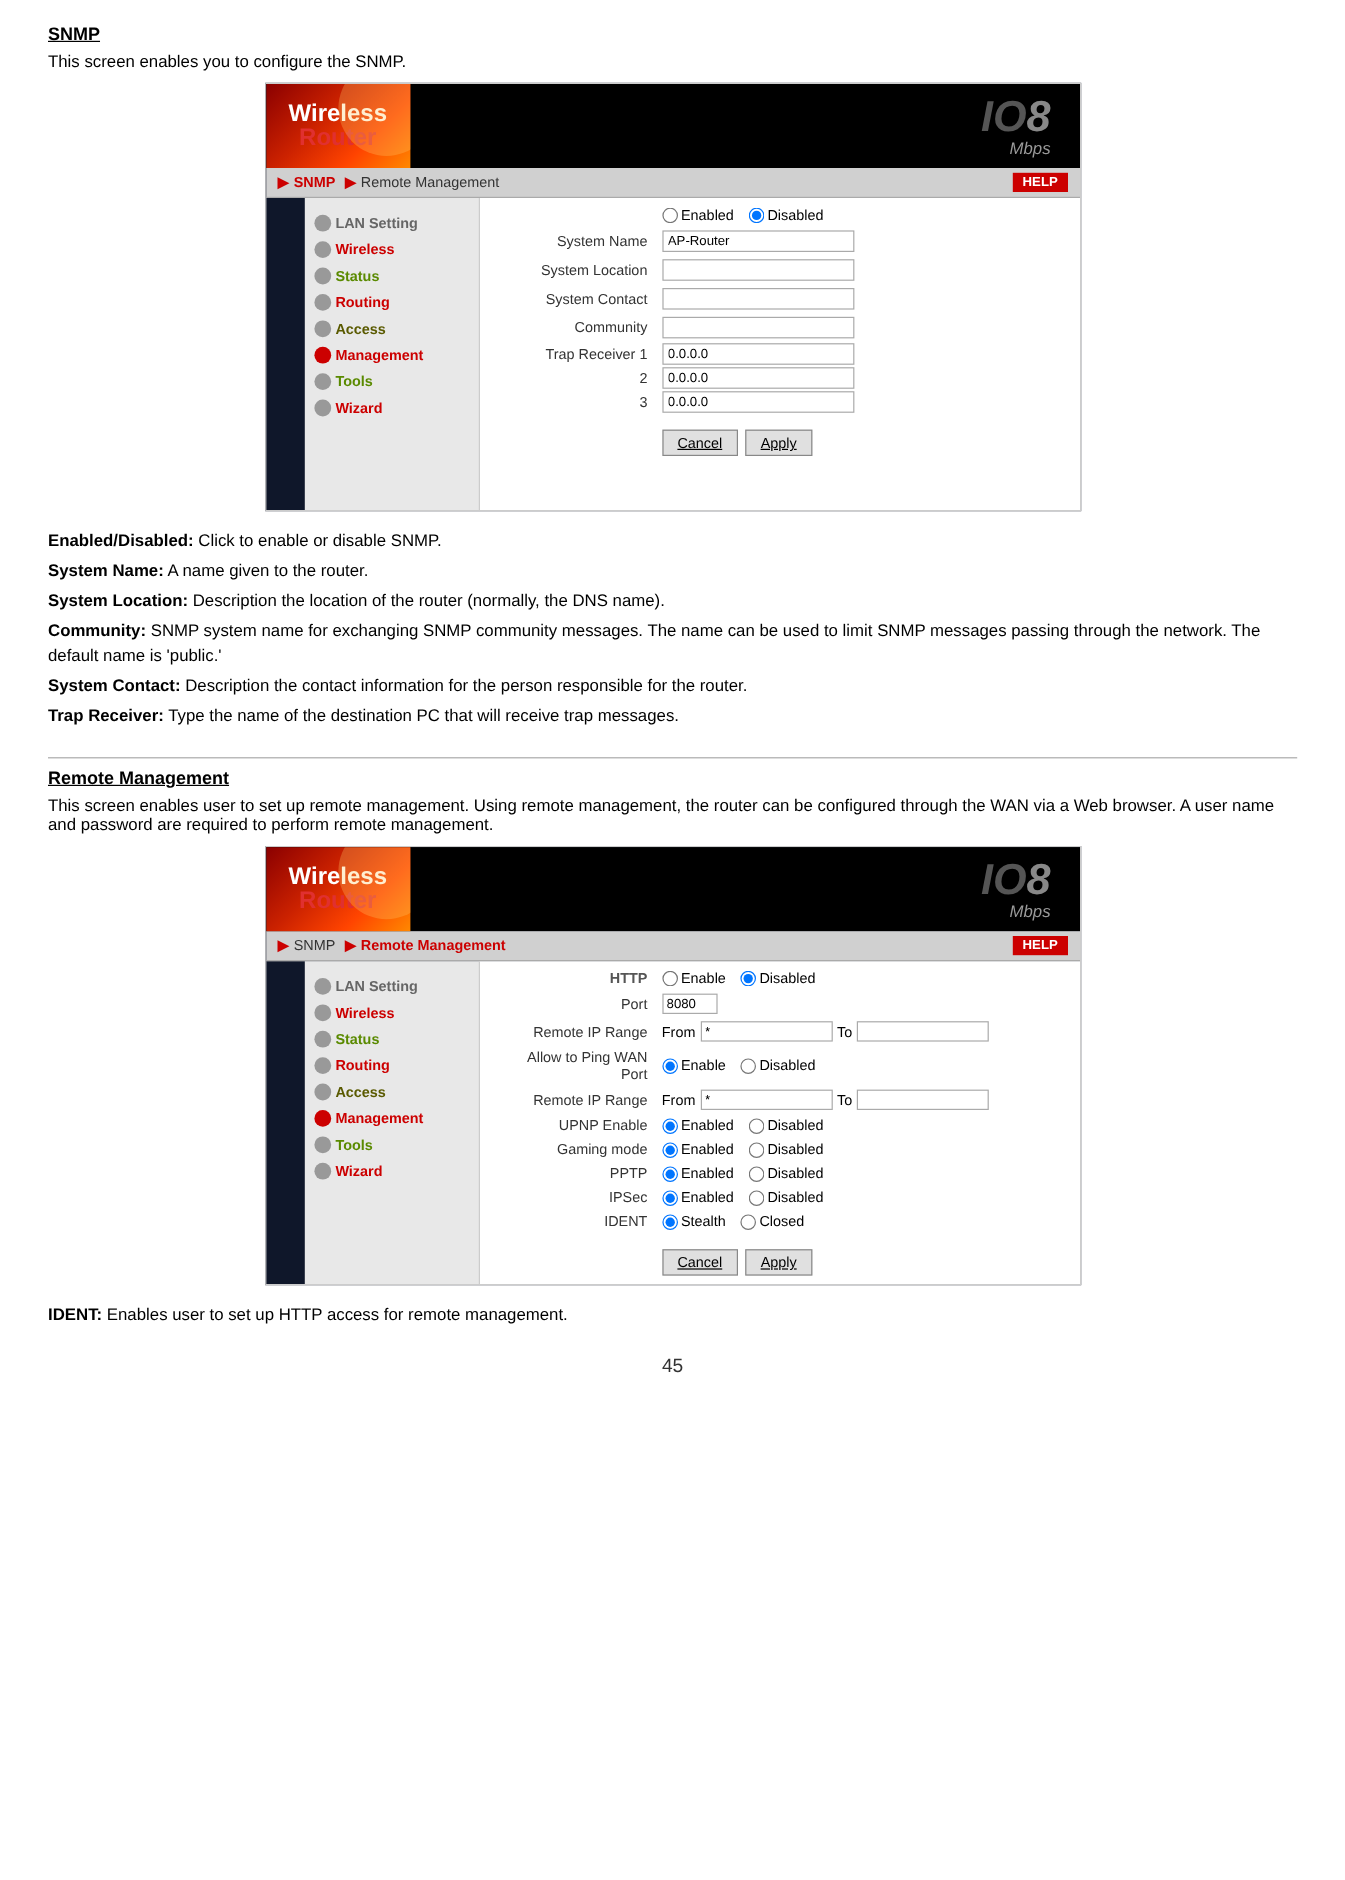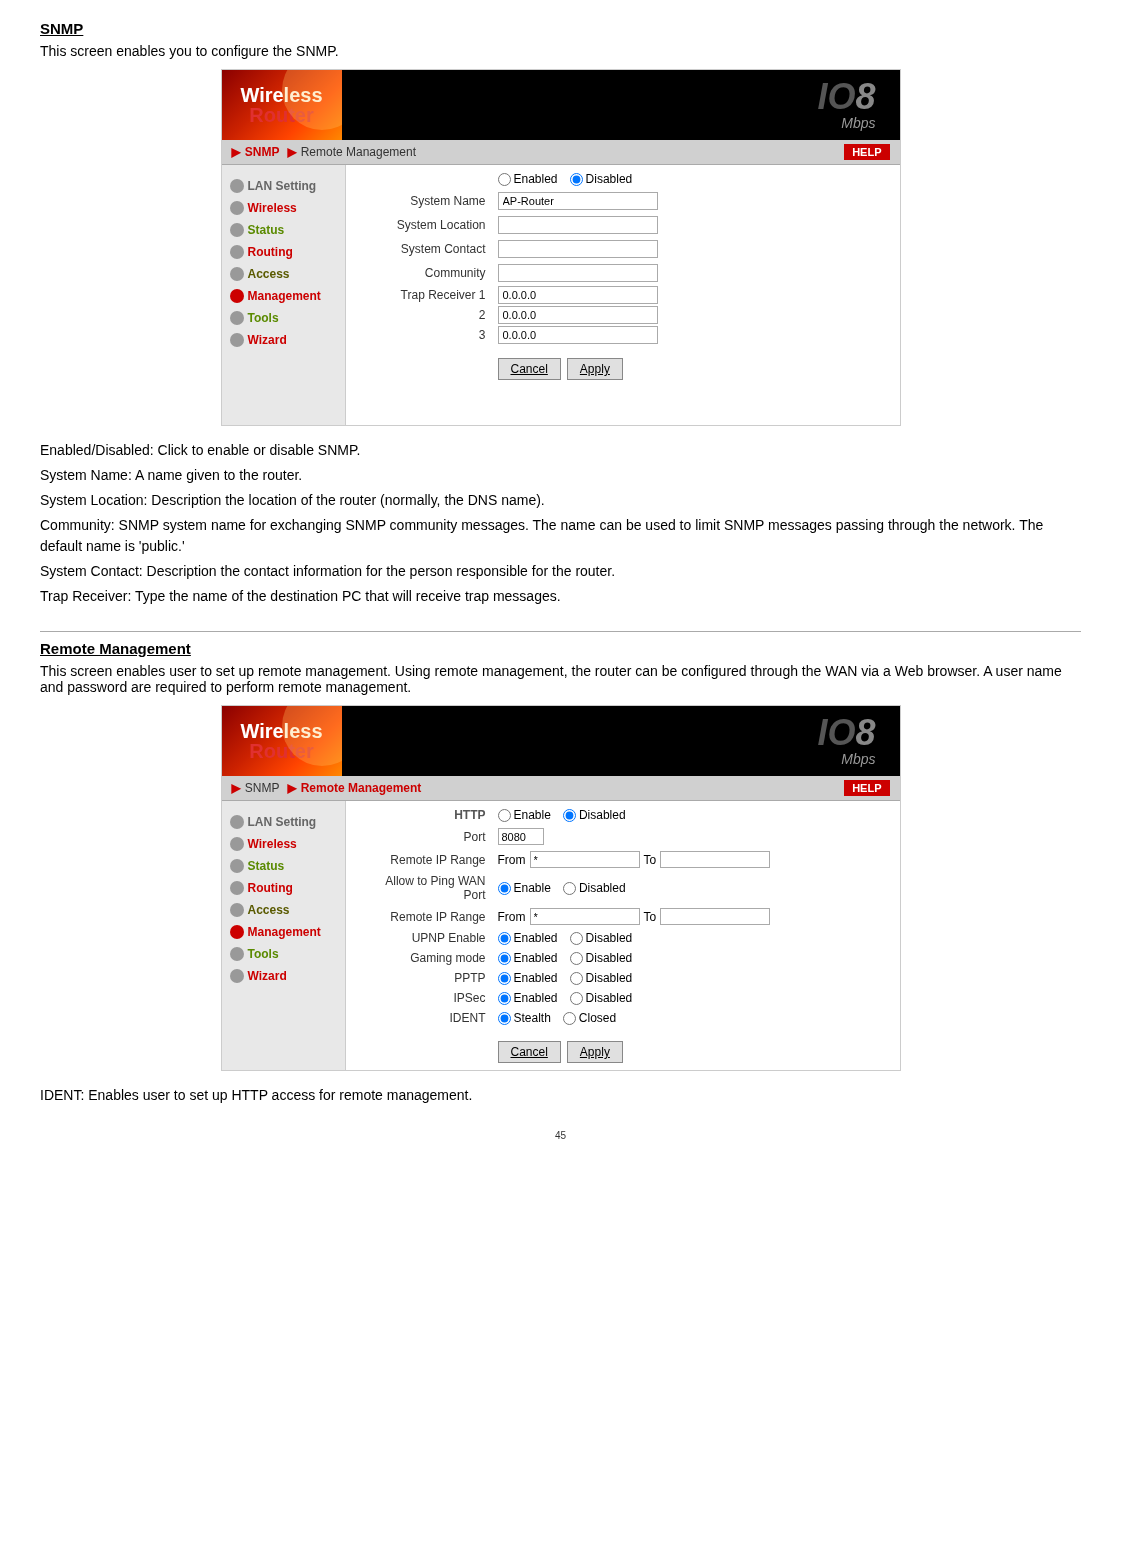--- a/index.html
+++ b/index.html
@@ -142,24 +142,25 @@
       border: none;
       cursor: pointer;
     }
 
     .router-content {
       display: flex;
       min-height: 260px;
     }
 
     .sidebar {
-      width: 124px;
+      width: 146px;
       background: #e8e8e8;
       padding: 10px 0;
       border-right: 1px solid #ccc;
+      margin-left: 32px;
     }
 
     .sidebar-item {
       display: flex;
       align-items: center;
       padding: 4px 8px;
       font-size: 12px;
       font-weight: bold;
       cursor: pointer;
       gap: 4px;
@@ -252,25 +253,25 @@
     .description-area {
       margin-bottom: 24px;
     }
 
     .desc-line {
       font-size: 14px;
       margin-bottom: 4px;
       line-height: 1.5;
     }
 
-    .desc-line strong { font-weight: normal; }
+    .desc-line strong { font-weight: bold; }
 
     .page-number {
       text-align: center;
-      font-size: 10px;
+      font-size: 16px;
       margin-top: 0;
       color: #333;
     }
 
     .section-divider {
       border: none;
       border-top: 1px solid #aaa;
       margin: 16px 0 8px 0;
     }
 

